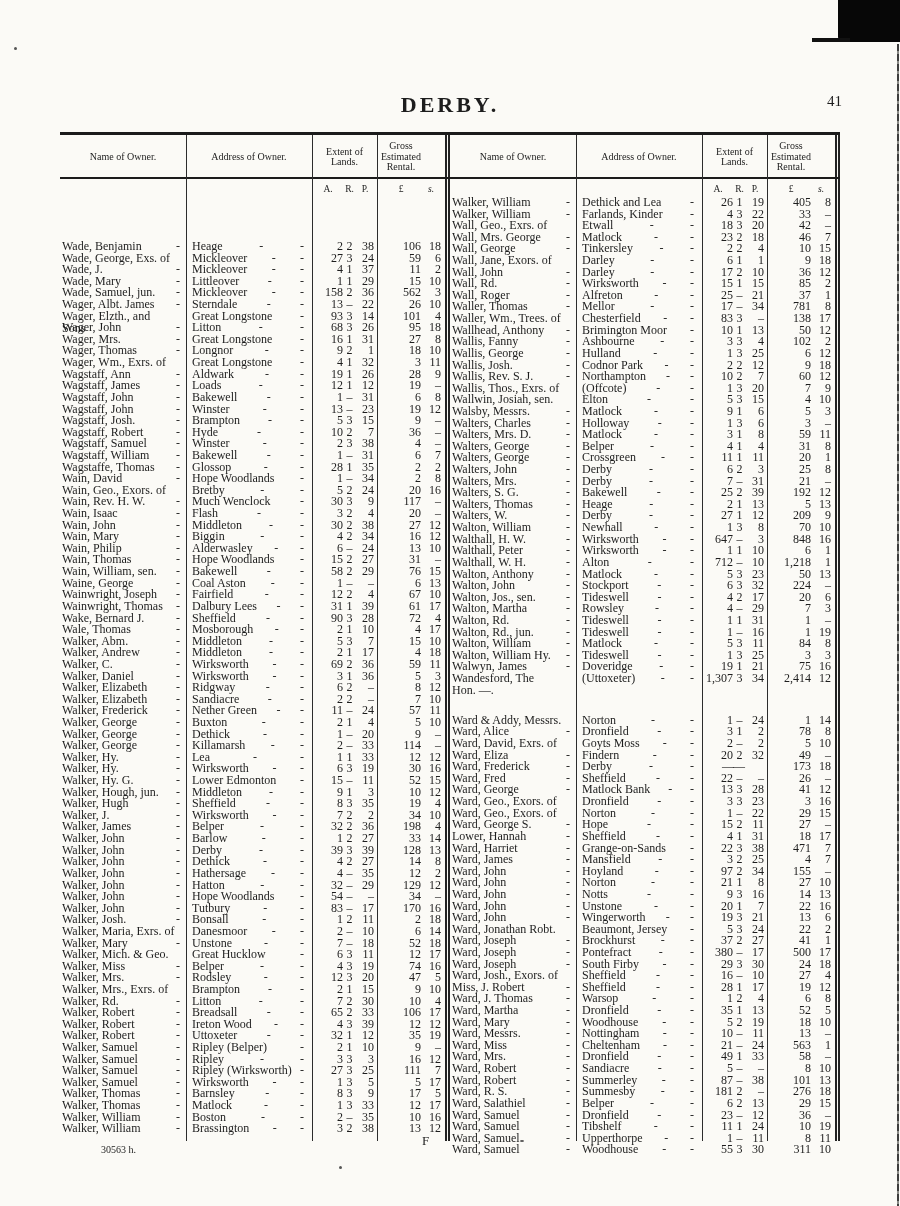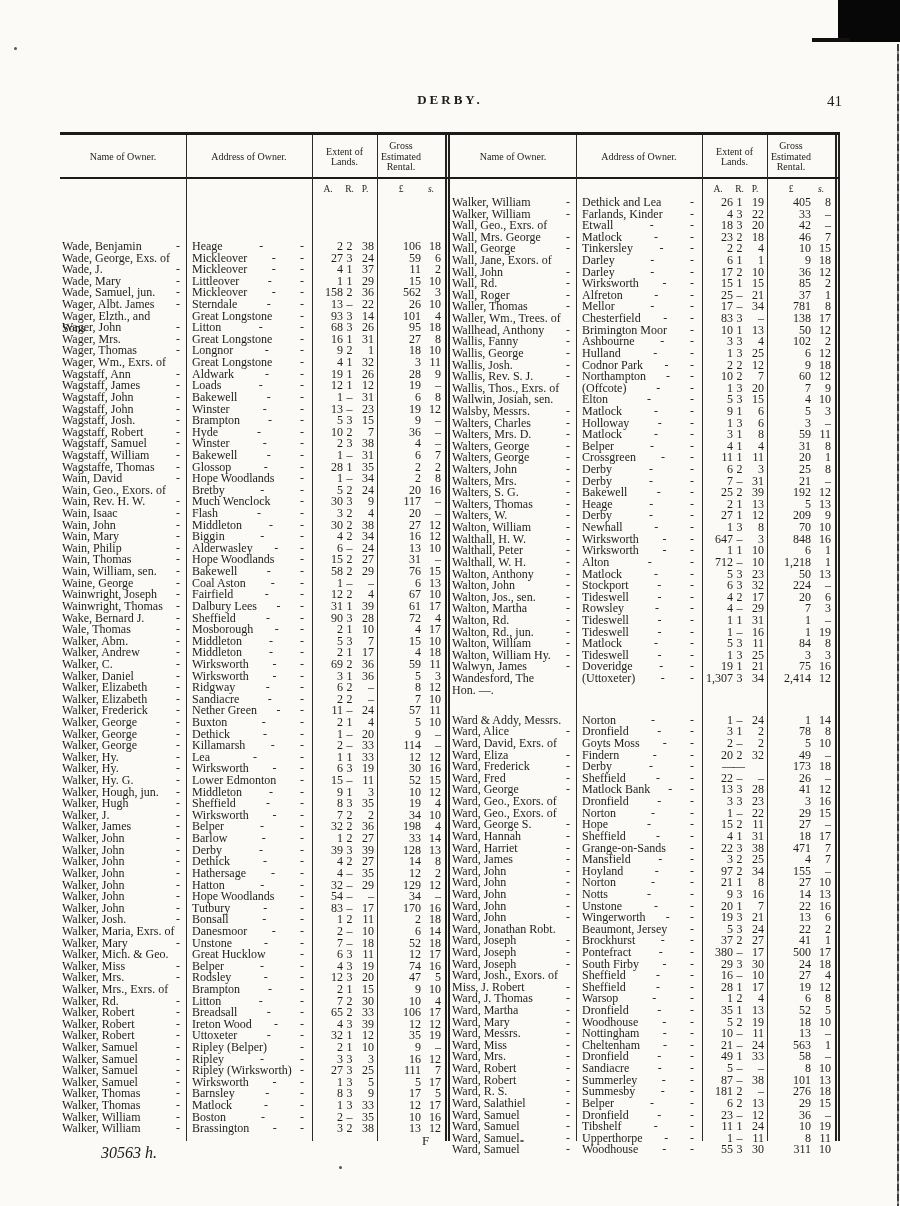--- a/index.html
+++ b/index.html
@@ -1,19 +1,19 @@
 <!DOCTYPE html>
 <html><head>
 <meta charset="utf-8">
 <style>
   html,body{margin:0;padding:0;background:#d9d9d6;}
   .page{position:relative;width:900px;height:1206px;background:#fbfaf6;overflow:hidden;
         font-family:"Liberation Serif","DejaVu Serif",serif;color:#1d1d1d;}
   .masthead{position:absolute;top:92px;left:0;width:900px;text-align:center;
-            font-size:13px;font-weight:bold;letter-spacing:3px;}
+            font-size:22px;font-weight:bold;letter-spacing:3px;}
   .pagenum{position:absolute;top:93px;right:58px;font-size:15px;}
   .sheet{position:absolute;top:132px;left:60px;width:780px;height:1006px;
          border-top:3px solid #1b1b1b;display:flex;}
   .half{position:relative;width:385px;height:100%;}
   .rule-v{position:absolute;top:0;bottom:0;width:1px;background:#2c2c2c;}
   .rv1{left:126px}.rv2{left:252px}.rv3{left:317px}
   .mid-rule,.end-rule{width:5px;height:100%;border-left:2px solid #222;border-right:2px solid #222;box-sizing:border-box;}
   .head-line{position:absolute;left:0;right:0;top:42px;height:2px;background:#1b1b1b;}
   .head-row{display:flex;height:44px;align-items:center;font-size:10px;line-height:10.5px;text-align:center;}
   .hc{box-sizing:border-box;padding:0 4px;}
@@ -33,21 +33,21 @@
   .td{box-sizing:border-box;display:flex;}
   .td.name{width:126px;padding:0 6px 0 2px;justify-content:space-between;white-space:pre-line;}
   .td.addr{width:126px;padding:0 8px 0 6px;justify-content:space-between;}
   .td.extent{width:65px;padding-right:3px;justify-content:flex-end;}
   .td.extent .a{width:30px;text-align:right}.td.extent .r{width:13px;text-align:center}.td.extent .p{width:18px;text-align:right}
   .td.extent .full{flex:1;text-align:center;letter-spacing:-1px;}
   .td.rental{width:68px;padding-right:4px;justify-content:flex-end;}
   .td.rental .l{width:40px;text-align:right}.td.rental .s{width:20px;text-align:right}
   .dash{color:#1d1d1d;}
   .dash.hid{visibility:hidden;}
-  .footer-sig{position:absolute;left:101px;top:1144px;font-size:16px;font-style:italic;}
+  .footer-sig{position:absolute;left:101px;top:1144px;font-size:10px;}
   .footer-letter{position:absolute;left:422px;top:1133px;font-size:13px;}
   .corner-mark{position:absolute;top:0;right:0;width:62px;height:42px;background:#070707;border-radius:0 0 0 5px;}
   .corner-tail{position:absolute;top:38px;right:50px;width:38px;height:4px;background:#111;}
   .edge-line{position:absolute;top:44px;right:1px;width:2px;bottom:0;
              background:repeating-linear-gradient(to bottom,#3d3d3d 0 7px,#8a8a86 7px 10px);}
   .speck{position:absolute;background:#555;border-radius:50%;}
   .sp1{left:14px;top:47px;width:3px;height:3px;}
   .sp2{left:520px;top:1140px;width:4px;height:2px;}
   .sp3{left:339px;top:1166px;width:3px;height:3px;}
 </style>
@@ -2299,21 +2299,21 @@
               <span class="a">15</span>
               <span class="r">2</span>
               <span class="p">11</span>
             </div>
             <div class="td rental">
               <span class="l">27</span>
               <span class="s">–</span>
             </div>
           </div>
           <div class="tr">
-            <div class="td name"><span class="txt">Ward, Hannah</span><span class="dash">-</span></div>
+            <div class="td name"><span class="txt">Lower, Hannah</span><span class="dash">-</span></div>
             <div class="td addr">
               <span class="txt">Sheffield</span>
               <span class="dash">-</span>
               <span class="dash">-</span>
             </div>
             <div class="td extent">
               <span class="a">4</span>
               <span class="r">1</span>
               <span class="p">31</span>
             </div>

